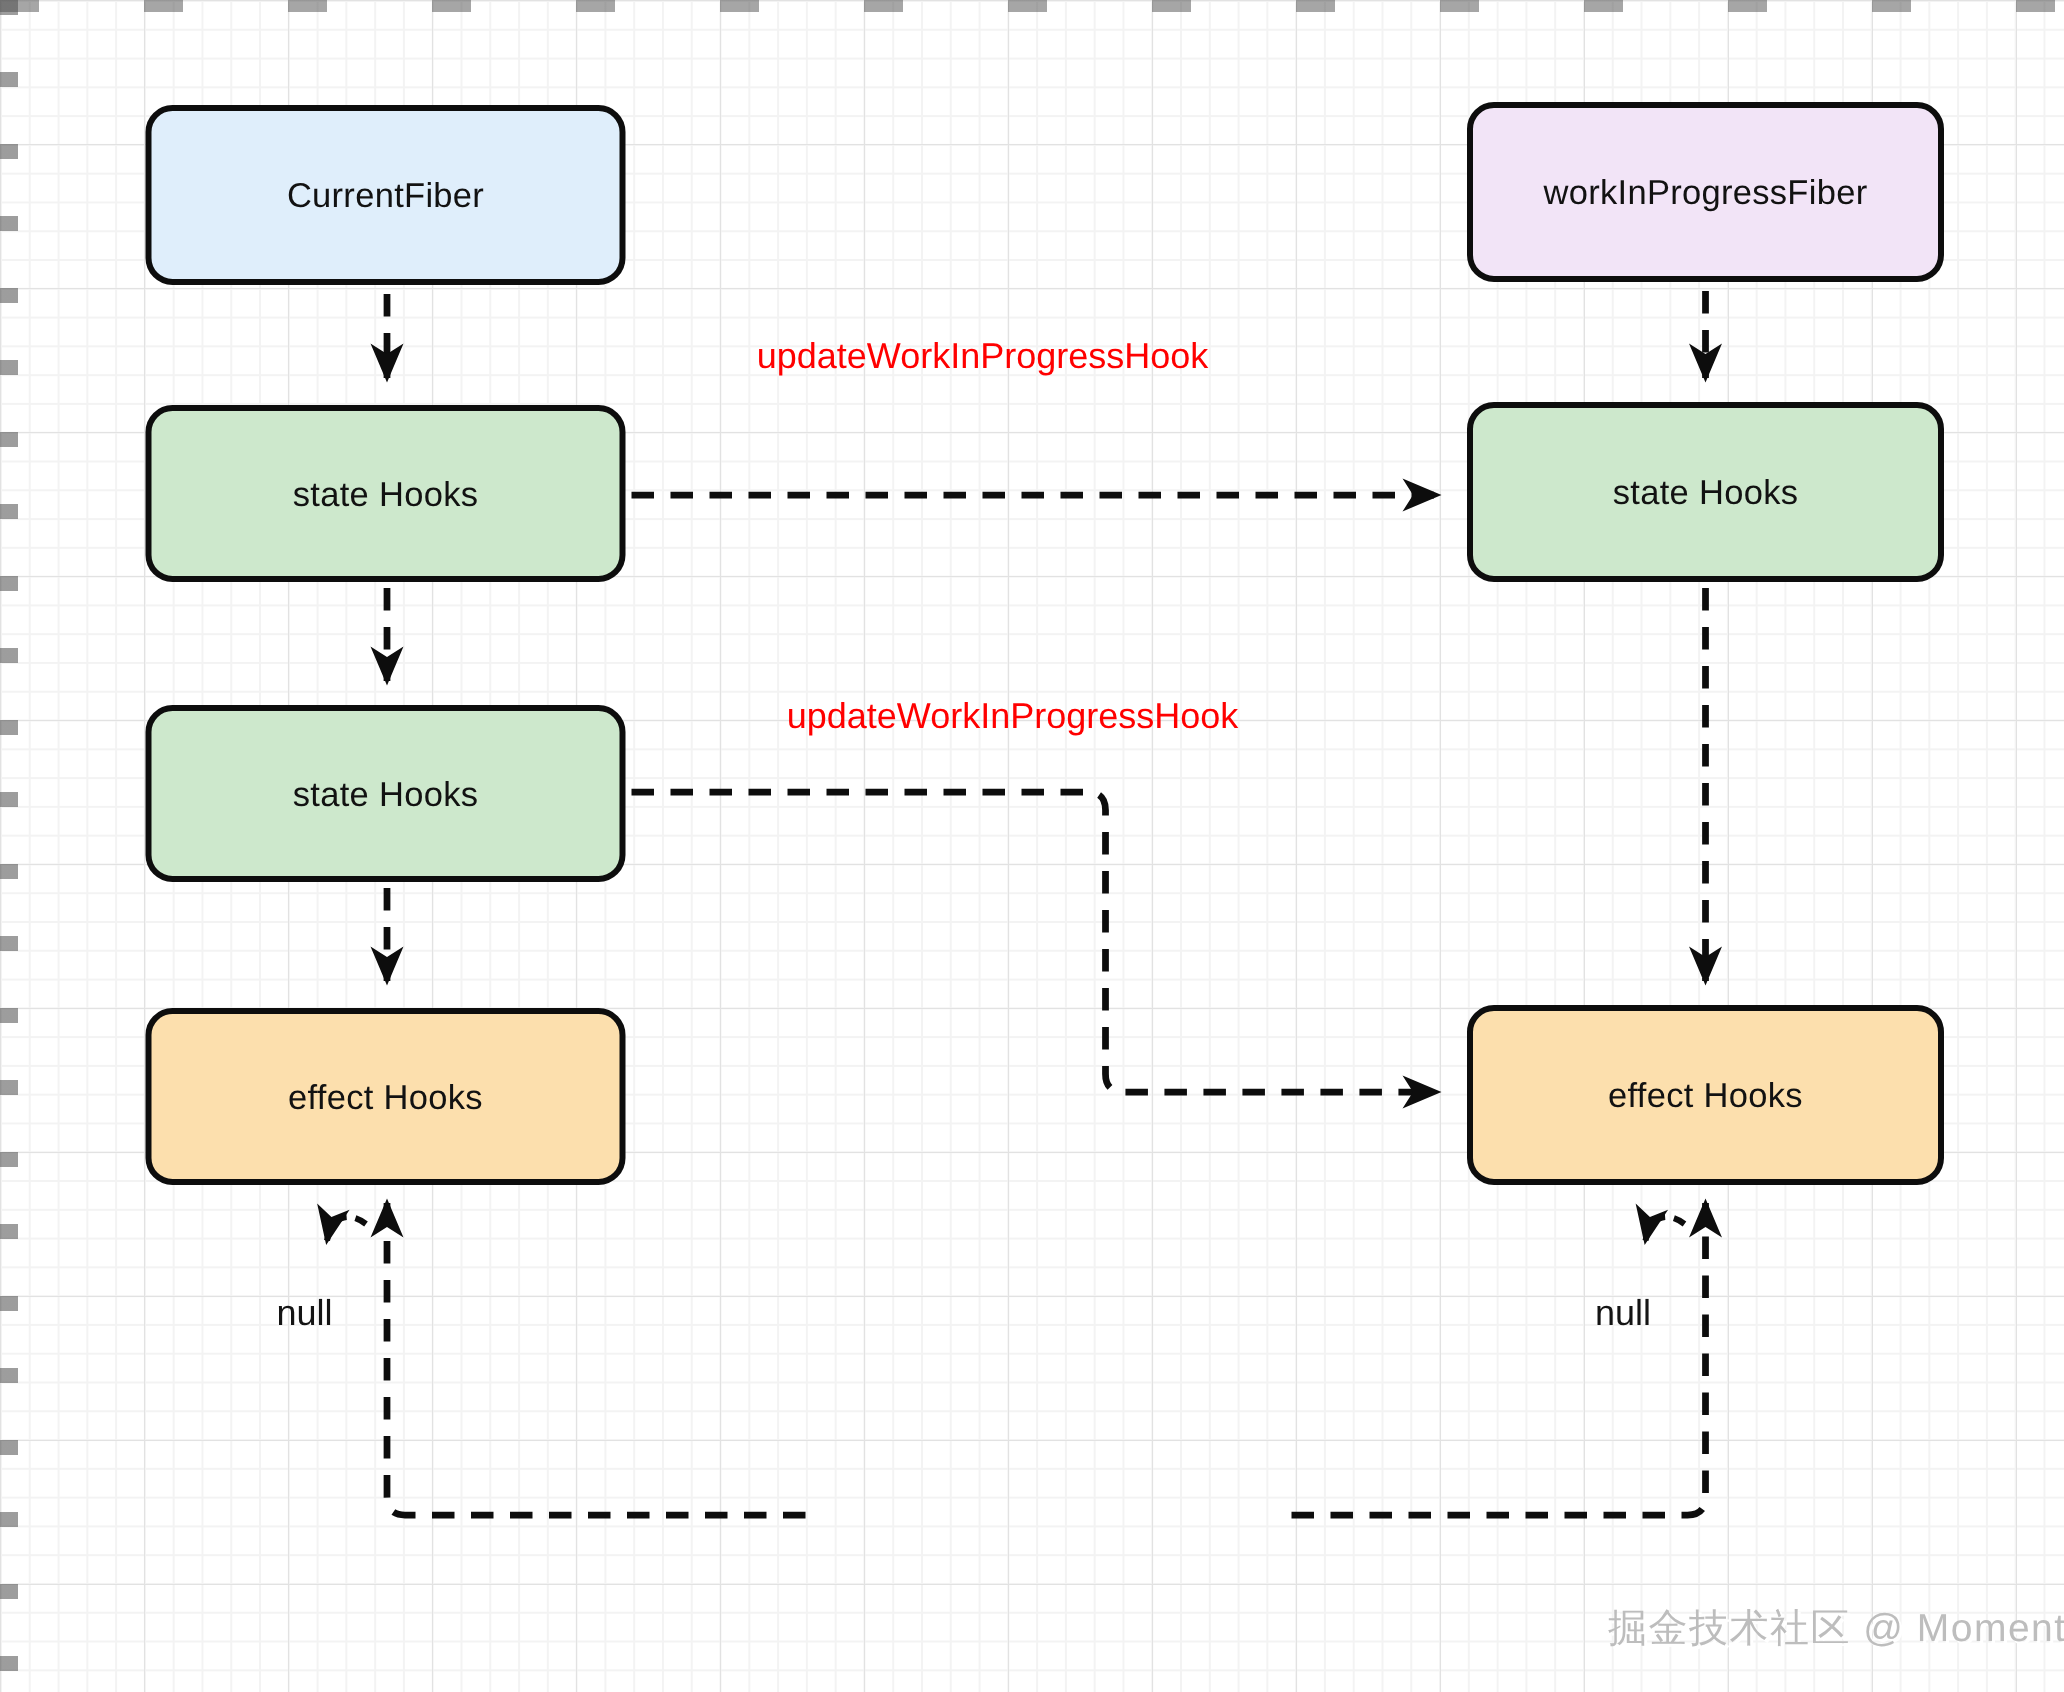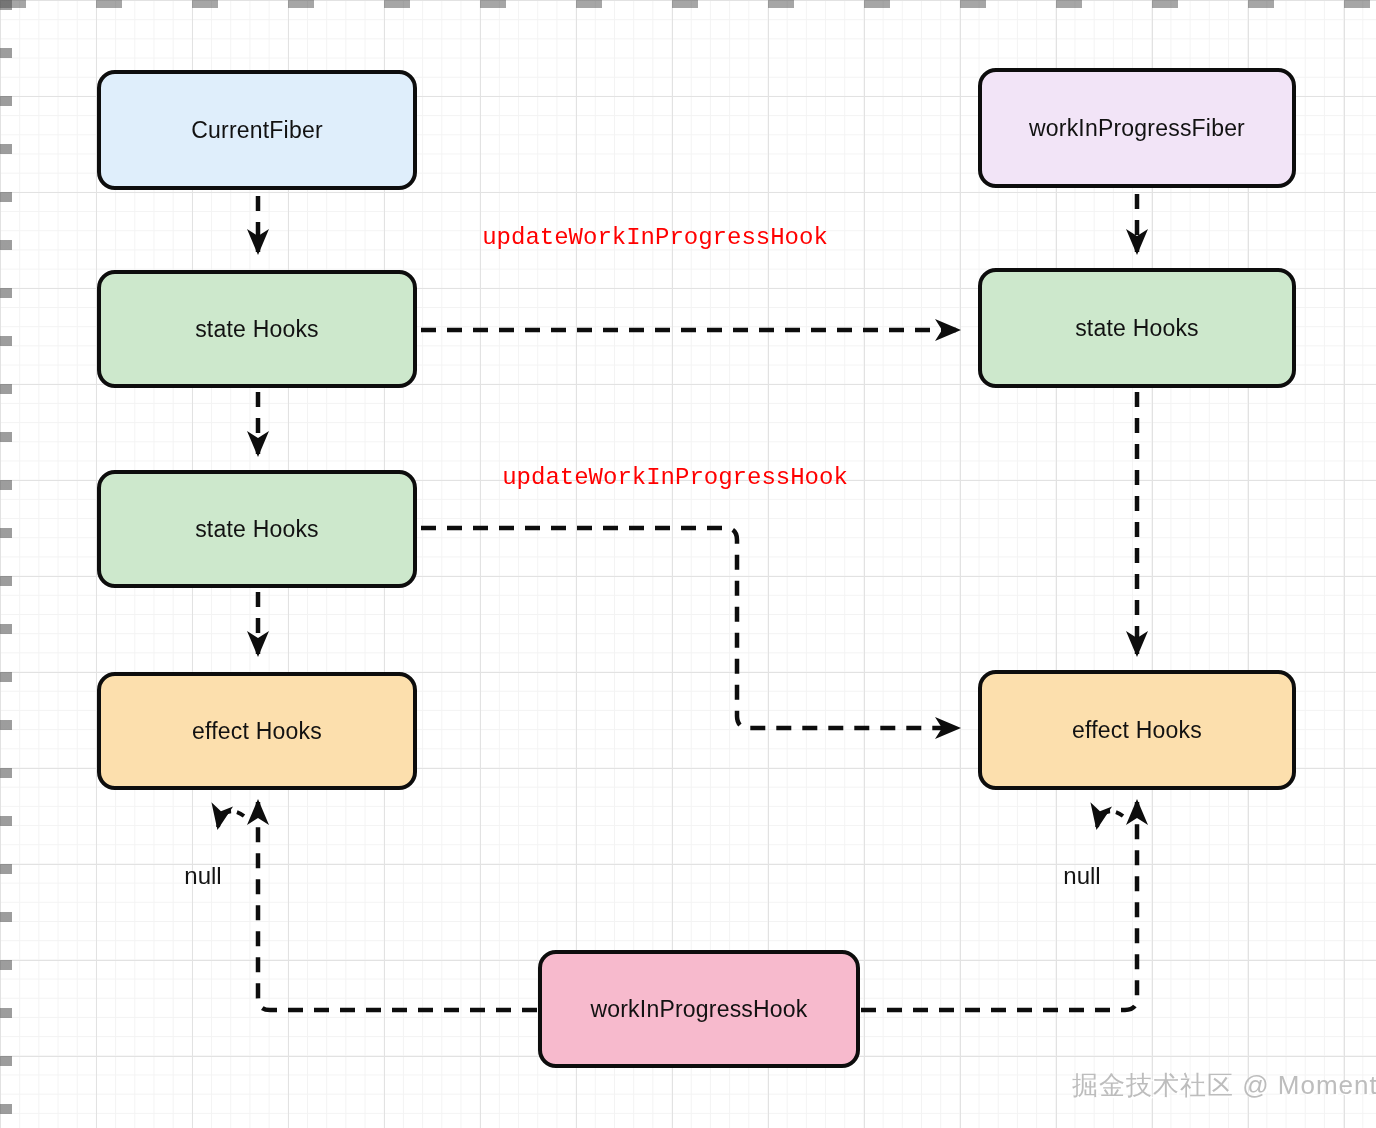--- a/index.html
+++ b/index.html
@@ -24,21 +24,21 @@
     opacity:.5;pointer-events:none;
   }
   .edges{position:absolute;left:0;top:0;width:1376px;height:1128px;}
   .node{
     position:absolute;box-sizing:border-box;
     border:4px solid #0d0d0d;border-radius:18px;
     display:flex;align-items:center;justify-content:center;
     font-size:23px;color:#121212;letter-spacing:.2px;
   }
   .edge-label{
-    position:absolute;font-size:24px;color:#ff0000;text-align:center;white-space:nowrap;font-family:Liberation Mono, monospace;
+    position:absolute;font-size:24px;color:#ff0000;text-align:center;white-space:nowrap;
   }
   .null-label{
     position:absolute;font-size:24px;color:#141414;text-align:center;white-space:nowrap;
   }
   .watermark{
     position:absolute;font-size:26px;color:#bdbdbd;white-space:nowrap;
     text-shadow:2px 2px 0 #ffffff;letter-spacing:1px;
   }
 </style>
 </head>
@@ -93,23 +93,20 @@
   </div>
 
   <div class="node" style="left: 978px; top: 268px; width: 318px; height: 120px; background: rgb(205, 232, 204);">
     <span>state Hooks</span>
   </div>
 
   <div class="node" style="left: 978px; top: 670px; width: 318px; height: 120px; background: rgb(252, 223, 173);">
     <span>effect Hooks</span>
   </div>
 
-  <div class="node" style="left: 538px; top: 950px; width: 322px; height: 118px; background: rgb(247, 186, 205);">
-    <span>workInProgressHook</span>
-  </div>
 
   <div class="edge-label" style="left:440px;top:224px;width:430px;">updateWorkInProgressHook</div>
 
   <div class="edge-label" style="left:460px;top:464px;width:430px;">updateWorkInProgressHook</div>
 
   <div class="null-label" style="left:168px;top:862px;width:70px;">null</div>
 
   <div class="null-label" style="left:1047px;top:862px;width:70px;">null</div>
 
   <div class="watermark" style="left:1052px;top:1068px;margin-left:20px;">掘金技术社区 @ Moment</div>

